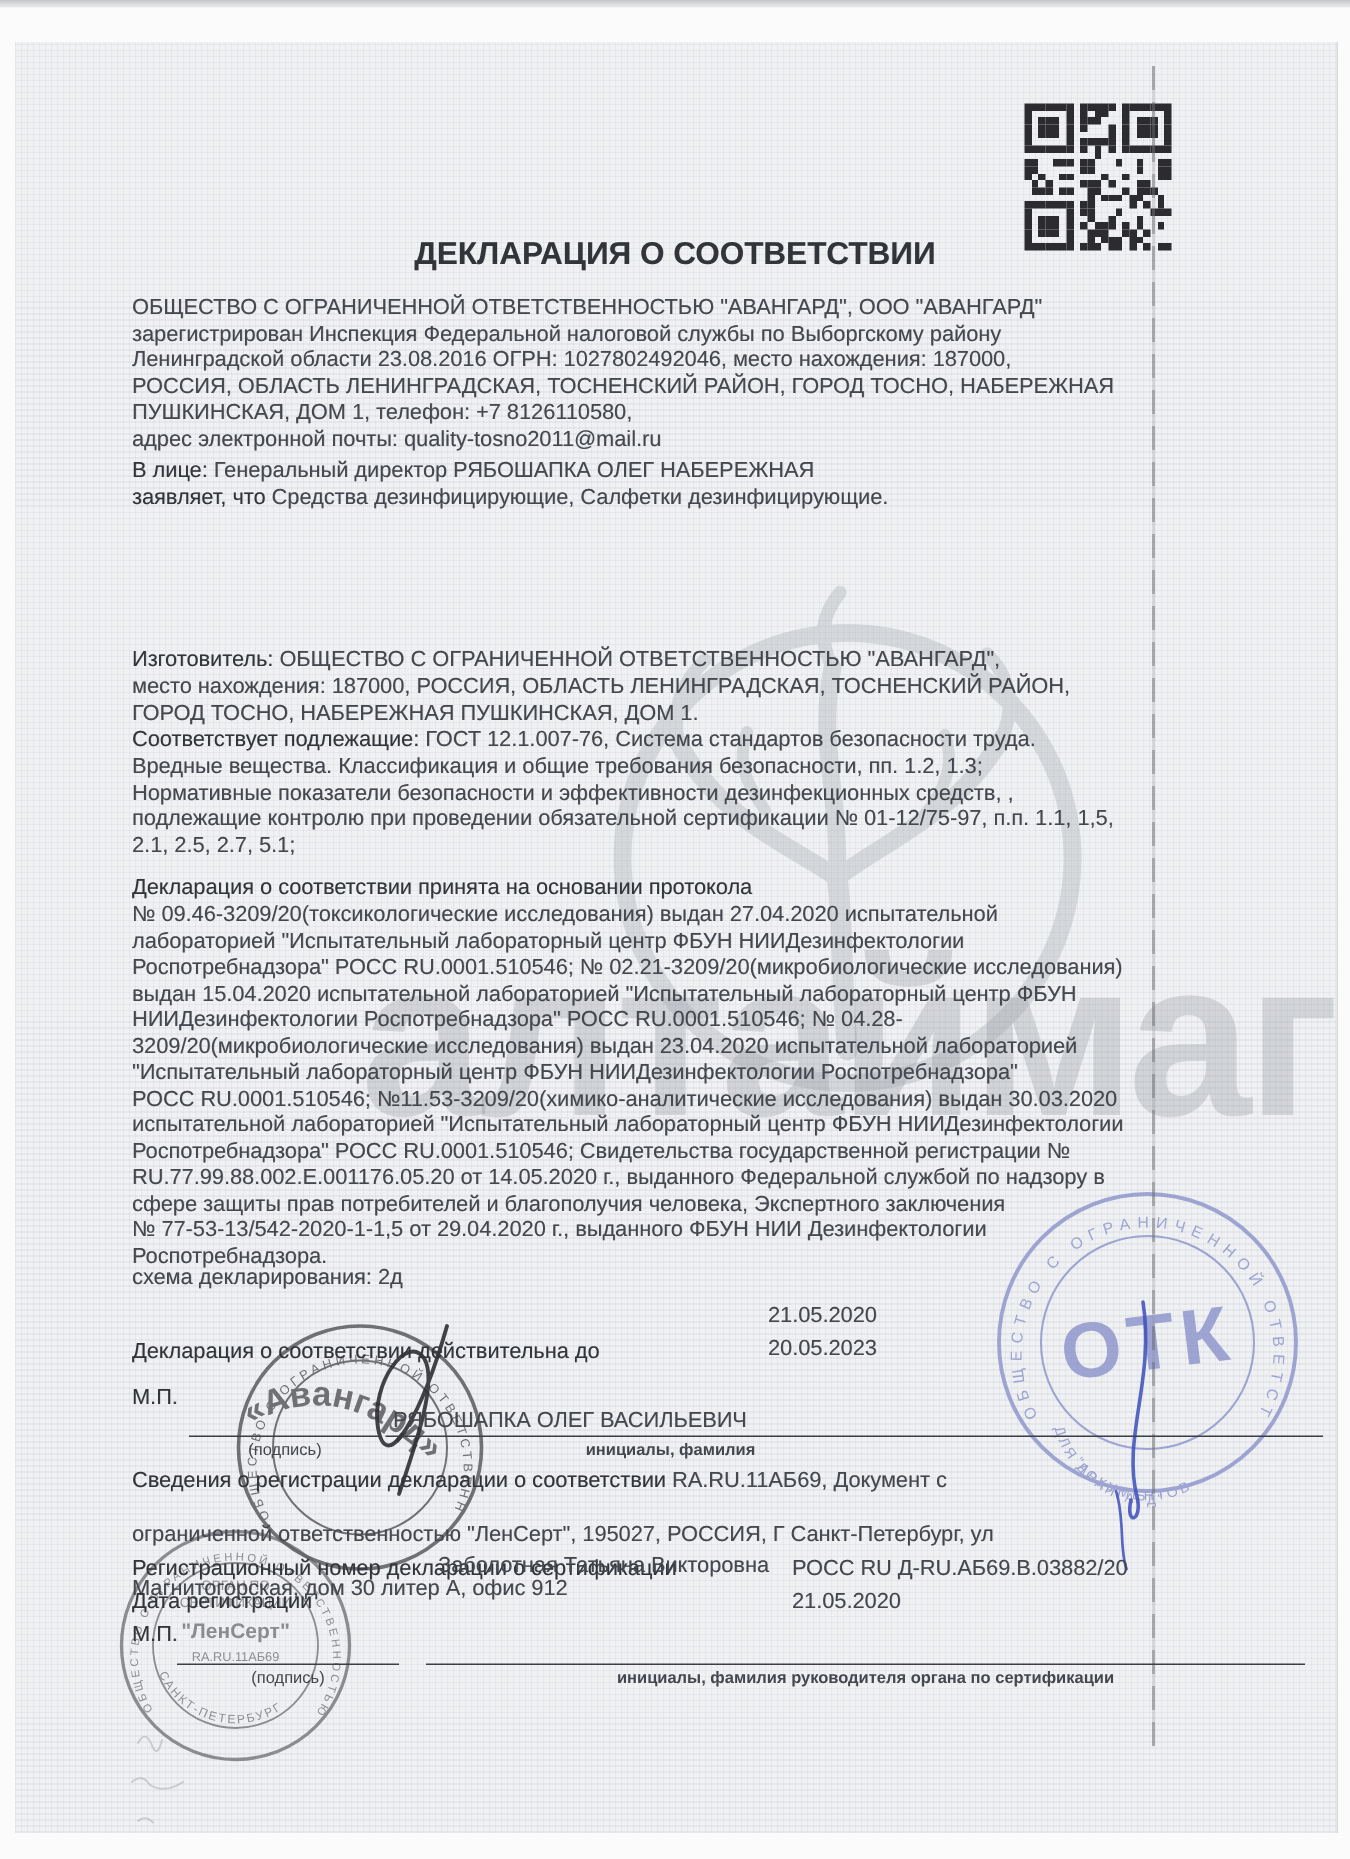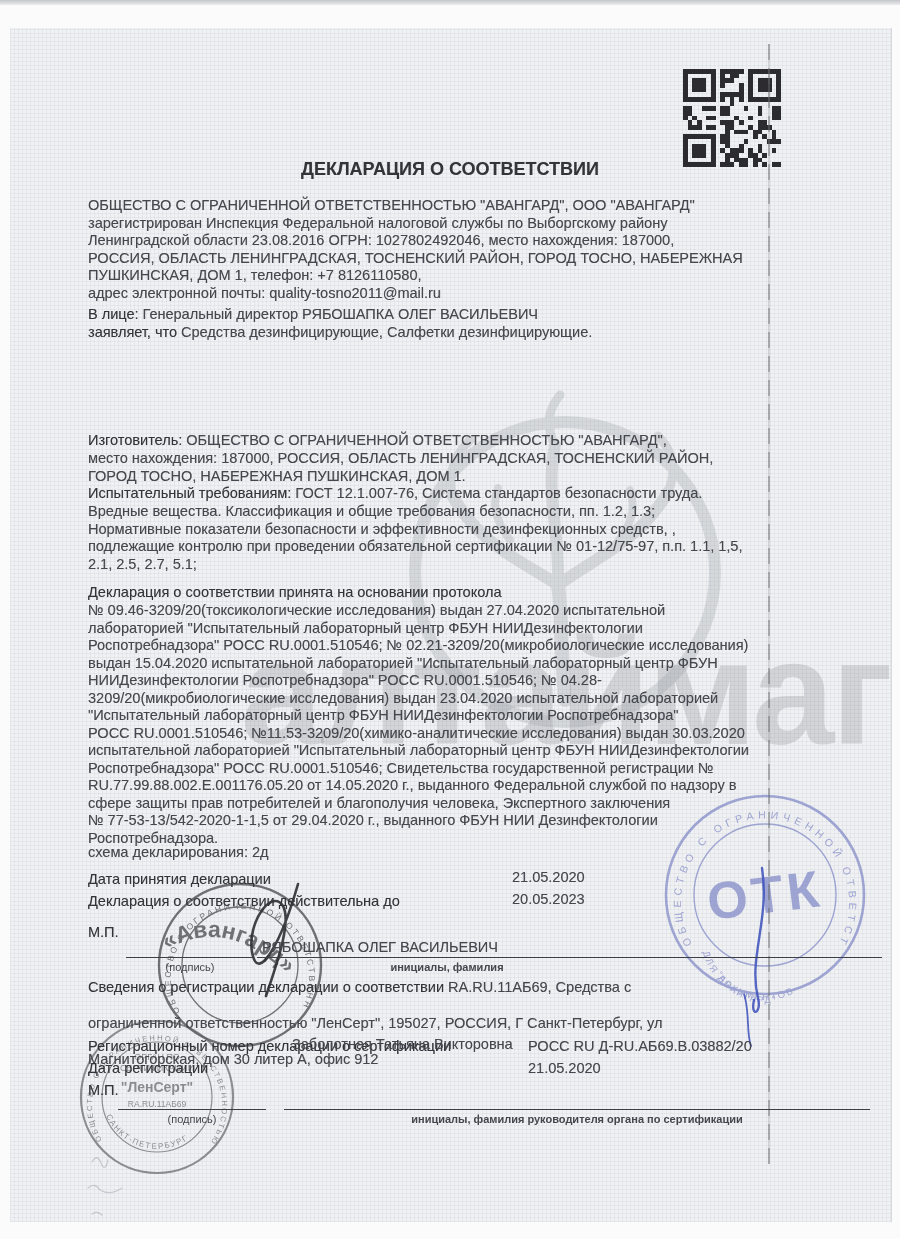--- a/index.html
+++ b/index.html
@@ -9,21 +9,21 @@
                  background:linear-gradient(#c3c5c9,#ededee);}
   .paper{position:absolute;left:10px;top:28px;width:881px;height:1194px;
          background-color:#f0f1f3;
          background-image:
            repeating-linear-gradient(0deg, rgba(186,192,206,.20) 0 1px, transparent 1px 4px),
            repeating-linear-gradient(90deg, rgba(186,192,206,.20) 0 1px, transparent 1px 4px);
          border-right:1px solid #d8d9dc;}
   .txt{position:absolute;left:88px;width:800px;font-size:14.5px;line-height:17.5px;
        color:#44474d;white-space:pre-line;text-shadow:.3px .3px .4px rgba(60,63,70,.35);}
   .b{font-weight:normal;color:#313439;}
-  .title{top:161px;width:724px;text-align:center;font-weight:bold;color:#313439;font-size:18px;}
+  .title{top:161px;width:724px;text-align:center;font-weight:bold;color:#313439;font-size:21px;}
   .val{position:absolute;font-size:14.5px;color:#44474d;text-shadow:.3px .3px .4px rgba(60,63,70,.35);}
   .sig-line{position:absolute;height:0;border-top:1.6px solid #3c3f45;}
   .cap{position:absolute;font-size:11px;color:#44474d;text-align:center;}
   .cap.b{font-weight:bold;}
   .vline{position:absolute;left:768px;top:44px;width:2px;height:1120px;
          background:repeating-linear-gradient(180deg, rgba(105,108,112,.55) 0 16px, rgba(140,143,148,.28) 16px 24px);}
   .qr{position:absolute;left:683px;top:69px;width:98px;height:98px;
       display:grid;grid-template-columns:repeat(21,1fr);grid-template-rows:repeat(21,1fr);}
   .qr div{background:transparent;}
   .qr div.on{background:#2c2c30;}
@@ -572,31 +572,31 @@
 
   <div class="txt title">ДЕКЛАРАЦИЯ О СООТВЕТСТВИИ</div>
 
   <p class="txt" style="top:197px;margin:0">ОБЩЕСТВО С ОГРАНИЧЕННОЙ ОТВЕТСТВЕННОСТЬЮ "АВАНГАРД", ООО "АВАНГАРД"
 зарегистрирован Инспекция Федеральной налоговой службы по Выборгскому району
 Ленинградской области 23.08.2016 ОГРН: 1027802492046, место нахождения: 187000,
 РОССИЯ, ОБЛАСТЬ ЛЕНИНГРАДСКАЯ, ТОСНЕНСКИЙ РАЙОН, ГОРОД ТОСНО, НАБЕРЕЖНАЯ
 ПУШКИНСКАЯ, ДОМ 1, телефон: +7 8126110580,
 адрес электронной почты: quality-tosno2011@mail.ru</p>
 
-  <p class="txt" style="top:306px;margin:0"><span class="b">В лице:</span><span> Генеральный директор РЯБОШАПКА ОЛЕГ ВАСИЛЬЕВИЧ</span></p>
+  <p class="txt" style="top:306px;margin:0"><span class="b">В лице:</span><span> Генеральный директор РЯБОШАПКА ОЛЕГ НАБЕРЕЖНАЯ</span></p>
 
   <p class="txt" style="top:324px;margin:0"><span class="b">заявляет, что</span><span> Средства дезинфицирующие, Салфетки дезинфицирующие.</span></p>
 
 
   <p class="txt" style="top:432px;margin:0"><span class="b">Изготовитель:</span><span> ОБЩЕСТВО С ОГРАНИЧЕННОЙ ОТВЕТСТВЕННОСТЬЮ "АВАНГАРД",</span></p>
 
   <p class="txt" style="top:450px;margin:0">место нахождения: 187000, РОССИЯ, ОБЛАСТЬ ЛЕНИНГРАДСКАЯ, ТОСНЕНСКИЙ РАЙОН,
 ГОРОД ТОСНО, НАБЕРЕЖНАЯ ПУШКИНСКАЯ, ДОМ 1.</p>
 
-  <p class="txt" style="top:485px;margin:0"><span class="b">Испытательный требованиям:</span><span> ГОСТ 12.1.007-76, Система стандартов безопасности труда.</span></p>
+  <p class="txt" style="top:485px;margin:0"><span class="b">Соответствует подлежащие:</span><span> ГОСТ 12.1.007-76, Система стандартов безопасности труда.</span></p>
 
   <p class="txt" style="top:503px;margin:0">Вредные вещества. Классификация и общие требования безопасности, пп. 1.2, 1.3;
 Нормативные показатели безопасности и эффективности дезинфекционных средств, ,
 подлежащие контролю при проведении обязательной сертификации № 01-12/75-97, п.п. 1.1, 1,5,
 2.1, 2.5, 2.7, 5.1;</p>
 
   <p class="txt b" style="top:584px;margin:0">Декларация о соответствии принята на основании протокола</p>
   <p class="txt" style="top:602px;margin:0">№ 09.46-3209/20(токсикологические исследования) выдан 27.04.2020  испытательной
 лабораторией "Испытательный лабораторный центр ФБУН НИИДезинфектологии
 Роспотребнадзора" РОСС RU.0001.510546; № 02.21-3209/20(микробиологические исследования)
@@ -606,34 +606,33 @@
 "Испытательный лабораторный центр ФБУН НИИДезинфектологии Роспотребнадзора"
 РОСС RU.0001.510546; №11.53-3209/20(химико-аналитические исследования) выдан 30.03.2020
 испытательной лабораторией "Испытательный лабораторный центр ФБУН НИИДезинфектологии
 Роспотребнадзора" РОСС RU.0001.510546; Свидетельства государственной регистрации №
 RU.77.99.88.002.Е.001176.05.20 от 14.05.2020 г., выданного Федеральной службой по надзору в
 сфере защиты прав потребителей и благополучия человека, Экспертного заключения
 № 77-53-13/542-2020-1-1,5 от 29.04.2020 г., выданного ФБУН НИИ Дезинфектологии
 Роспотребнадзора.</p>
   <p class="txt" style="top:844px;margin:0">схема декларирования: 2д</p>
 
-  <div class="txt b" style="top:871px">Дата принятия декларации</div>
   <div class="val" style="left:512px;top:869px">21.05.2020</div>
   <div class="txt b" style="top:893px">Декларация о соответствии действительна до</div>
   <div class="val" style="left:512px;top:891px">20.05.2023</div>
 
   <div class="txt b" style="top:924px">М.П.</div>
 
   <div class="val" style="left:262px;top:939px">РЯБОШАПКА ОЛЕГ ВАСИЛЬЕВИЧ</div>
   <div class="sig-line" style="left:126px;top:957px;width:128px"></div>
   <div class="sig-line" style="left:257px;top:957px;width:625px"></div>
   <div class="cap" style="left:126px;top:961px;width:128px">(подпись)</div>
   <div class="cap b" style="left:257px;top:961px;width:380px">инициалы, фамилия</div>
 
-  <p class="txt" style="top:978px;line-height:18px;margin:0"><span class="b">Сведения о регистрации декларации о соответствии</span><span> RA.RU.11АБ69, Средства с</span><br>
+  <p class="txt" style="top:978px;line-height:18px;margin:0"><span class="b">Сведения о регистрации декларации о соответствии</span><span> RA.RU.11АБ69, Документ с</span><br>
     <span>ограниченной ответственностью "ЛенСерт", 195027, РОССИЯ, Г Санкт-Петербург, ул</span><br>
     <span>Магнитогорская, дом 30 литер А, офис 912</span></p>
 
   <div class="txt b" style="top:1038px">Регистрационный номер декларации о сертификации</div>
   <div class="val" style="left:528px;top:1038px">РОСС RU Д-RU.АБ69.В.03882/20</div>
   <div class="txt b" style="top:1060px">Дата регистрации</div>
   <div class="val" style="left:528px;top:1060px">21.05.2020</div>
 
   <div class="txt b" style="top:1082px">М.П.</div>
 

